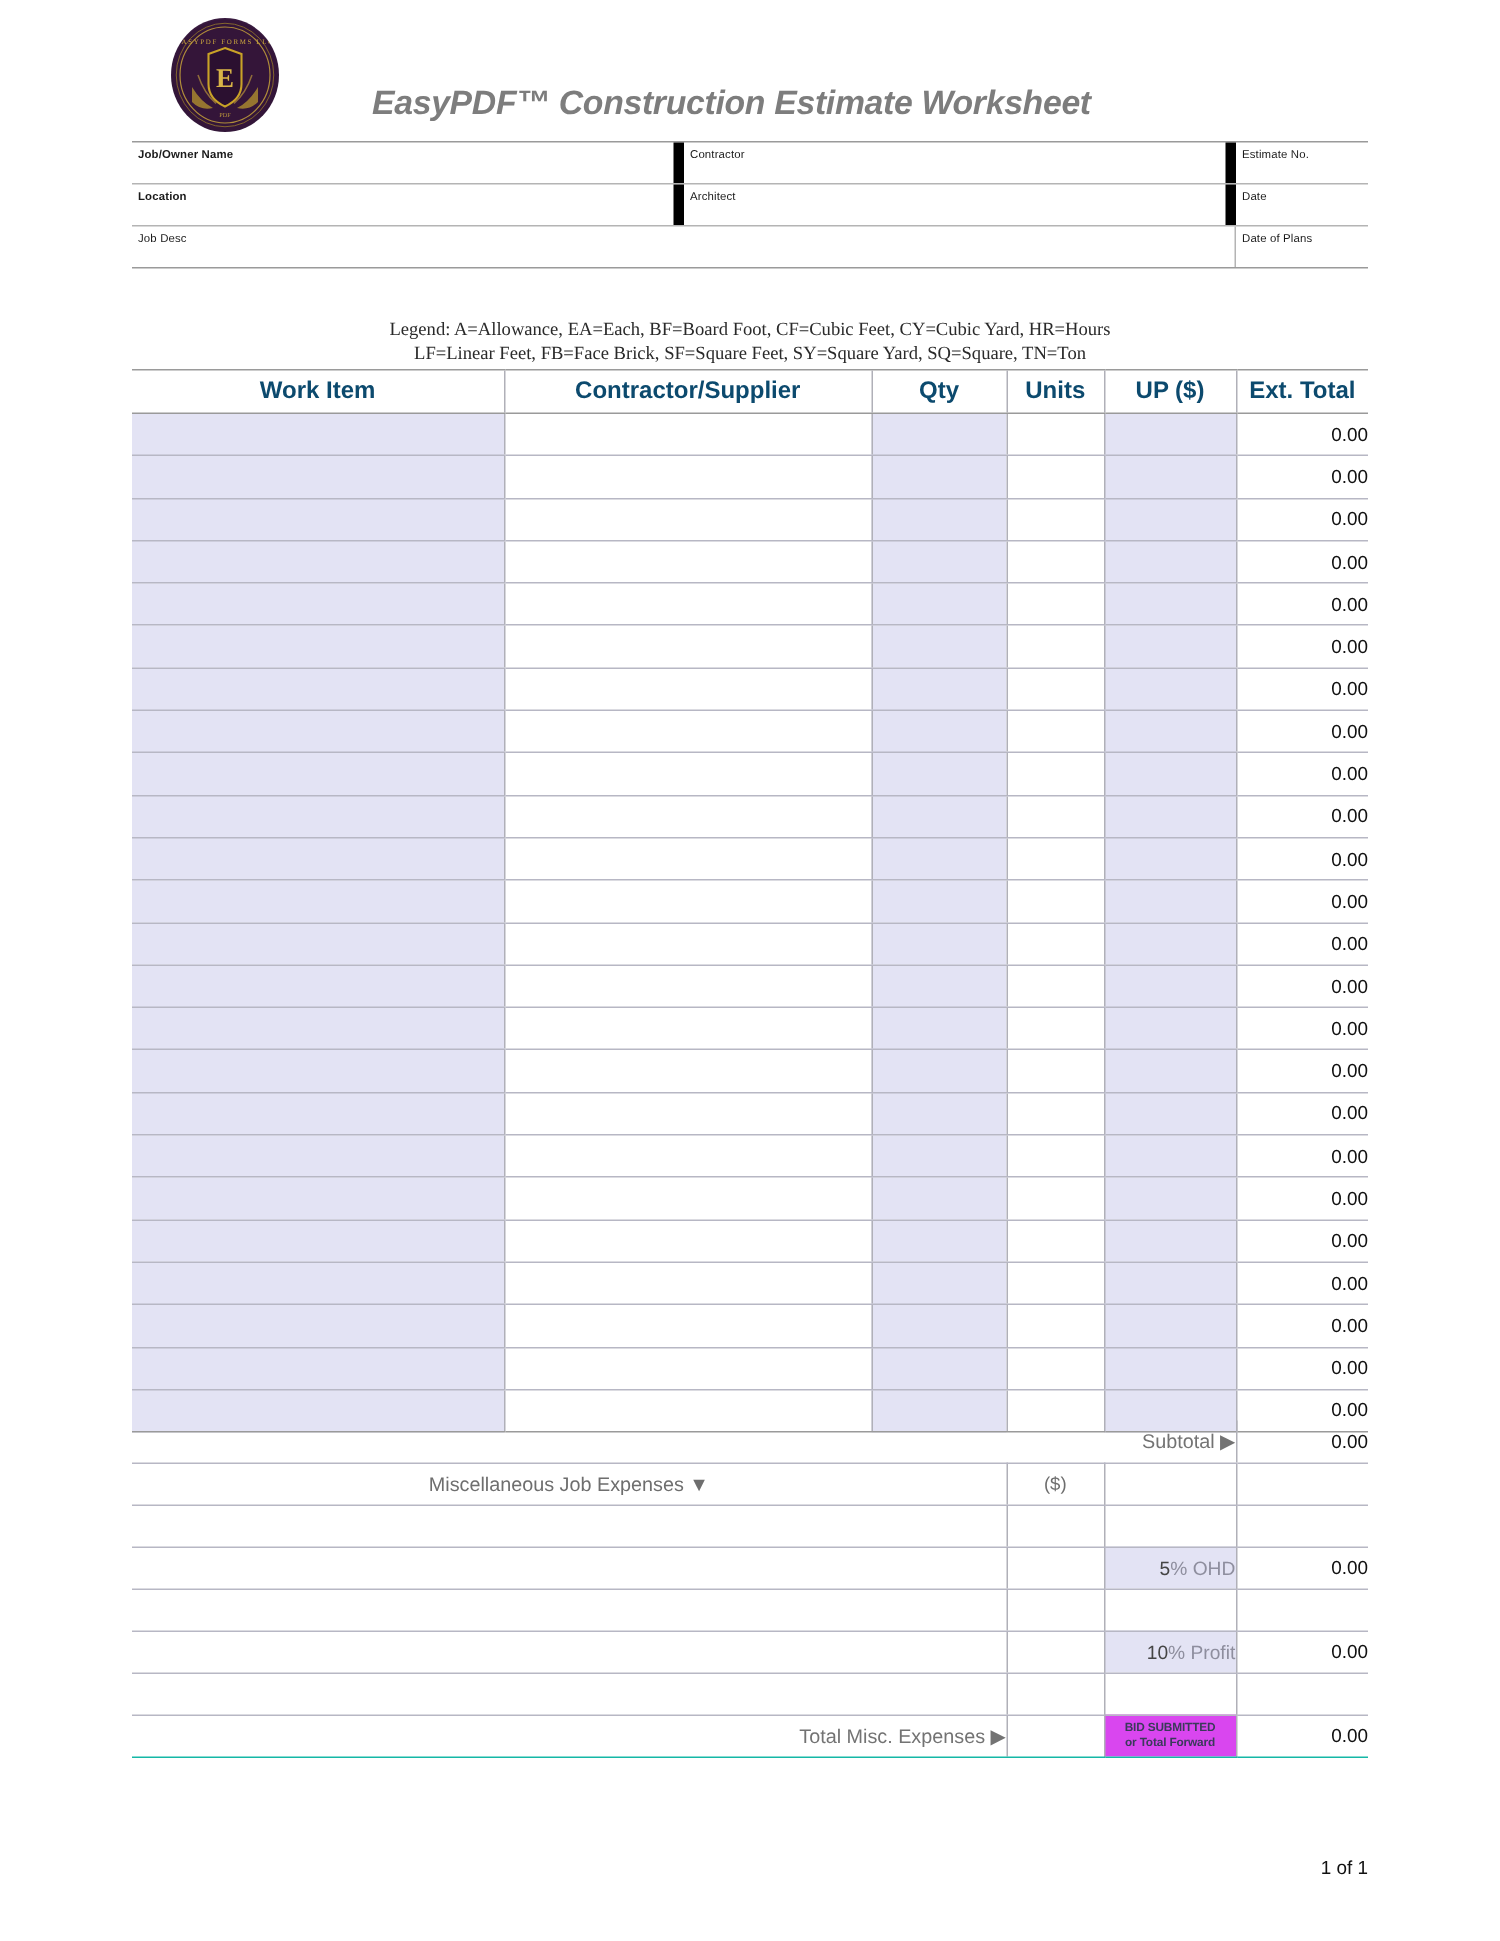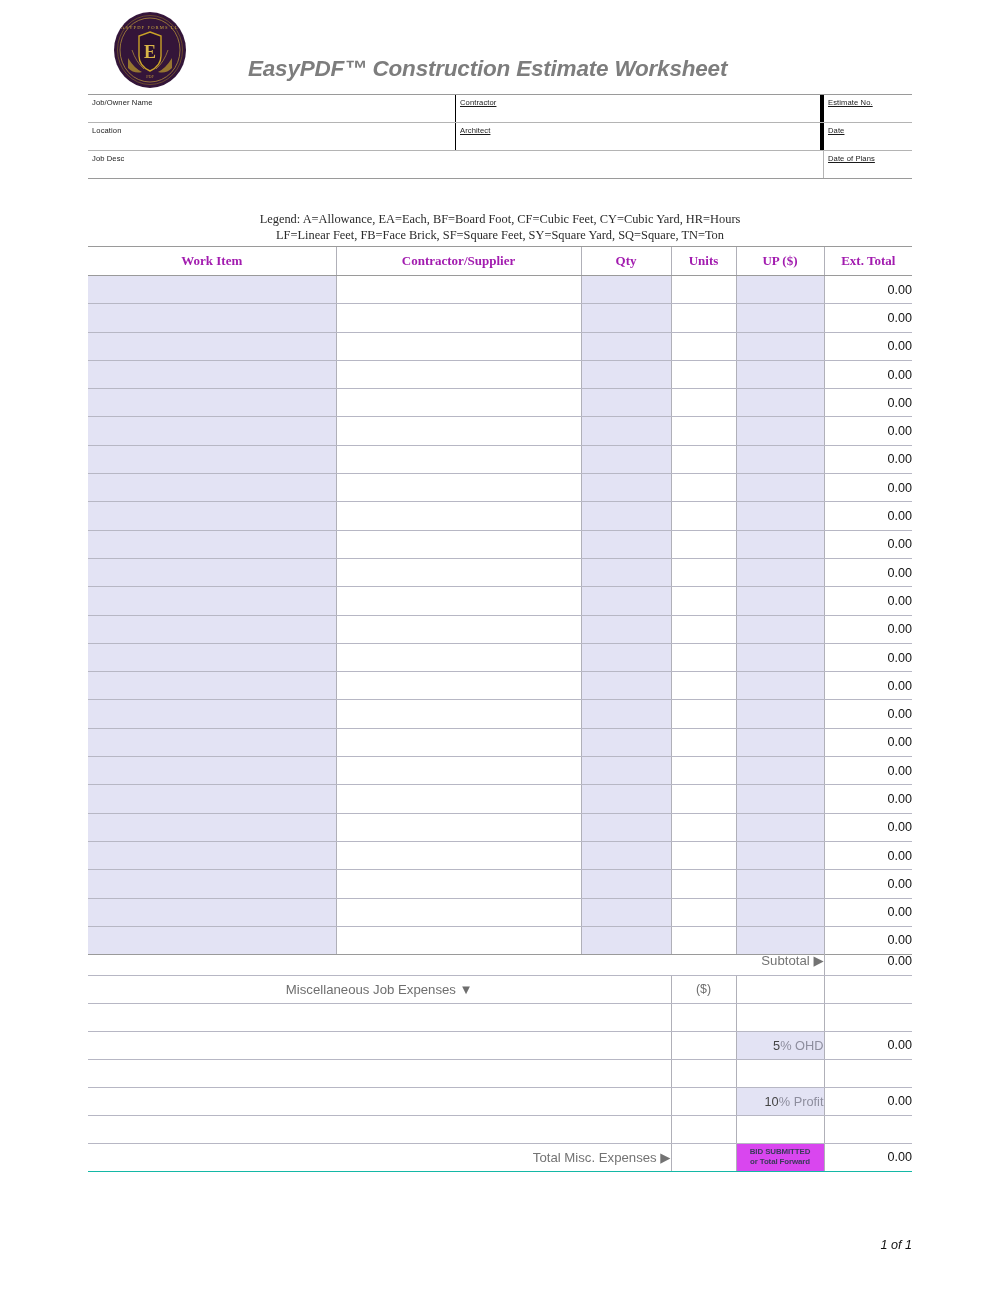--- a/index.html
+++ b/index.html
@@ -72,23 +72,23 @@
   }
   .form-row.last { border-bottom: 1px solid #9a9a9a; }
   .fcell {
     position: relative;
     box-sizing: border-box;
     padding: 3px 0 0 4px;
     font-size: 7.6px;
     color: #1a1a1a;
     letter-spacing: 0.1px;
   }
-  .fcell.c1 { width: 368px; border-right: 1px solid #000000; }
-  .fcell.c2 { width: 368px; border-right: 4px solid #000000; text-decoration: underline; }
-  .fcell.c3 { width: 88px; text-decoration: underline; }
+  .fcell.c1 { width: 368px; border-right: 7px solid #000000; font-weight: bold; }
+  .fcell.c2 { width: 368px; border-right: 7px solid #000000; }
+  .fcell.c3 { width: 88px; }
   .fcell.wide { width: 736px; border-right: 1px solid #b4b4b4; }
 
   
   .legend {
     position: absolute;
     left: 88px;
     top: 212px;
     width: 824px;
     text-align: center;
     font-family: "Liberation Serif", serif;
@@ -111,24 +111,24 @@
   .tbl col.k-contr { width: 245px; }
   .tbl col.k-qty   { width: 90px; }
   .tbl col.k-units { width: 65px; }
   .tbl col.k-up    { width: 88px; }
   .tbl col.k-ext   { width: 88px; }
 
   .tbl thead th {
     border-top: 1px solid #9a9a9a;
     border-bottom: 1px solid #9a9a9a;
     height: 28px;
-    font-family: Liberation Serif, serif;
-    font-size: 13px;
+    font-family: Liberation Sans, sans-serif;
+    font-size: 16px;
     font-weight: bold;
-    color: #a21caf;
+    color: #0c4a6e;
     text-align: center;
     padding: 0;
   }
   .tbl thead th.div { border-left: 1px solid #b0b0b8; }
 
   .tbl tbody td {
     height: 28.3px;
     padding: 0;
     border-bottom: 1px solid #b7b7c4;
     box-sizing: border-box;
@@ -217,21 +217,20 @@
 
   
   .footer {
     position: absolute;
     left: 0;
     top: 1238px;
     width: 912px;
     text-align: right;
     font-size: 12.6px;
     color: #111;
-    font-style: italic;
   }
 </style>
 </head>
 <body>
 
 <div class="page">
 
   <div class="header">
     <div class="logo">
       <svg width="72" height="76" viewBox="0 0 72 76" xmlns="http://www.w3.org/2000/svg">

